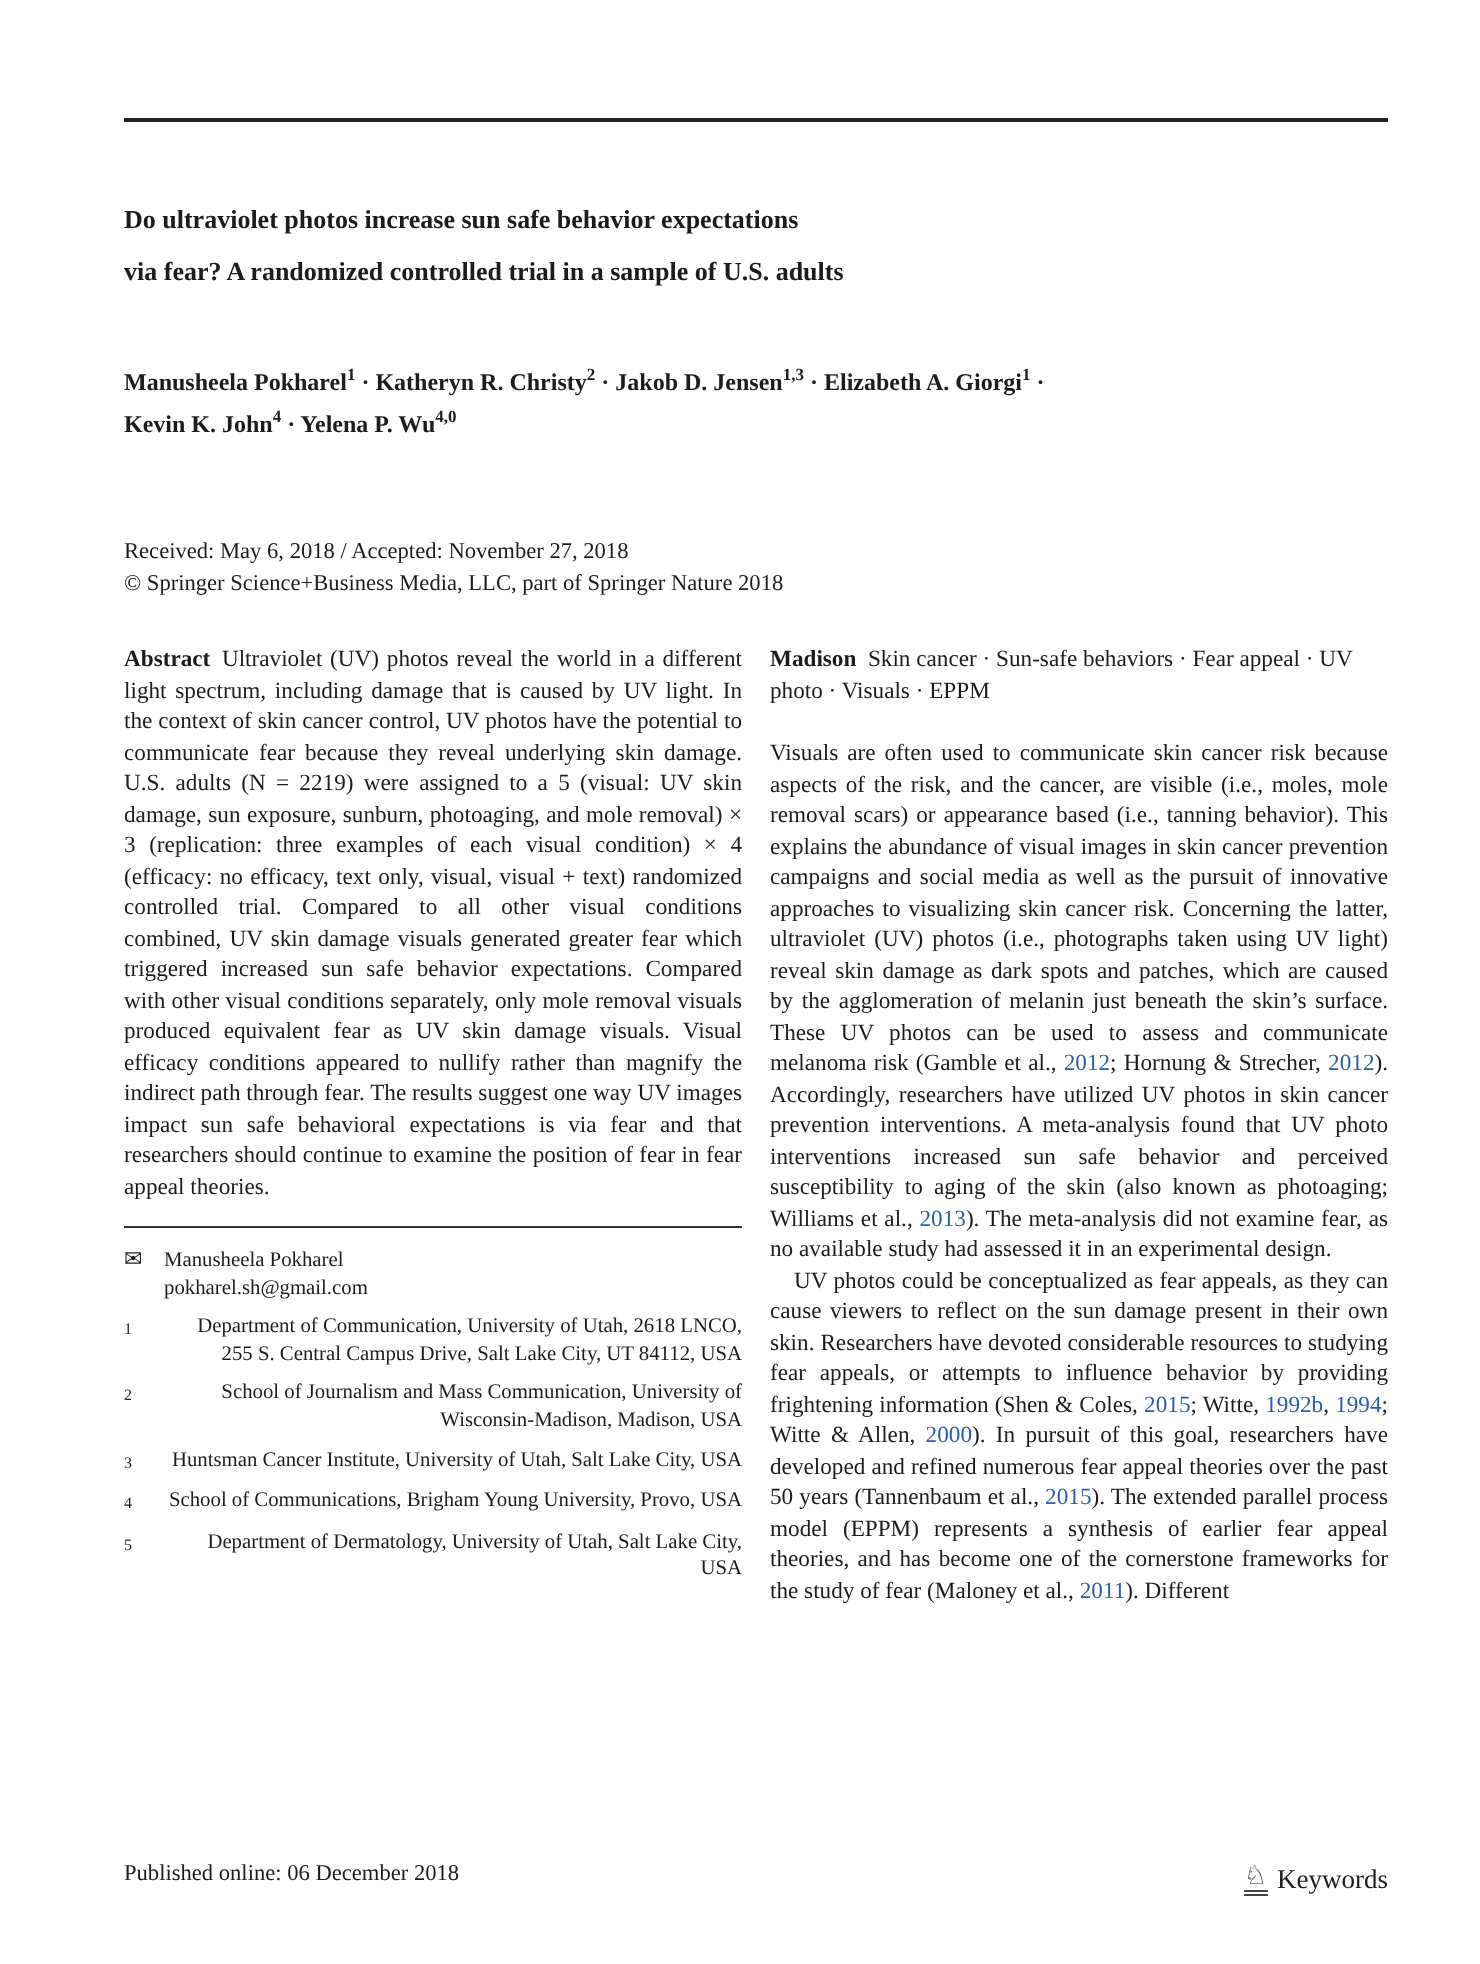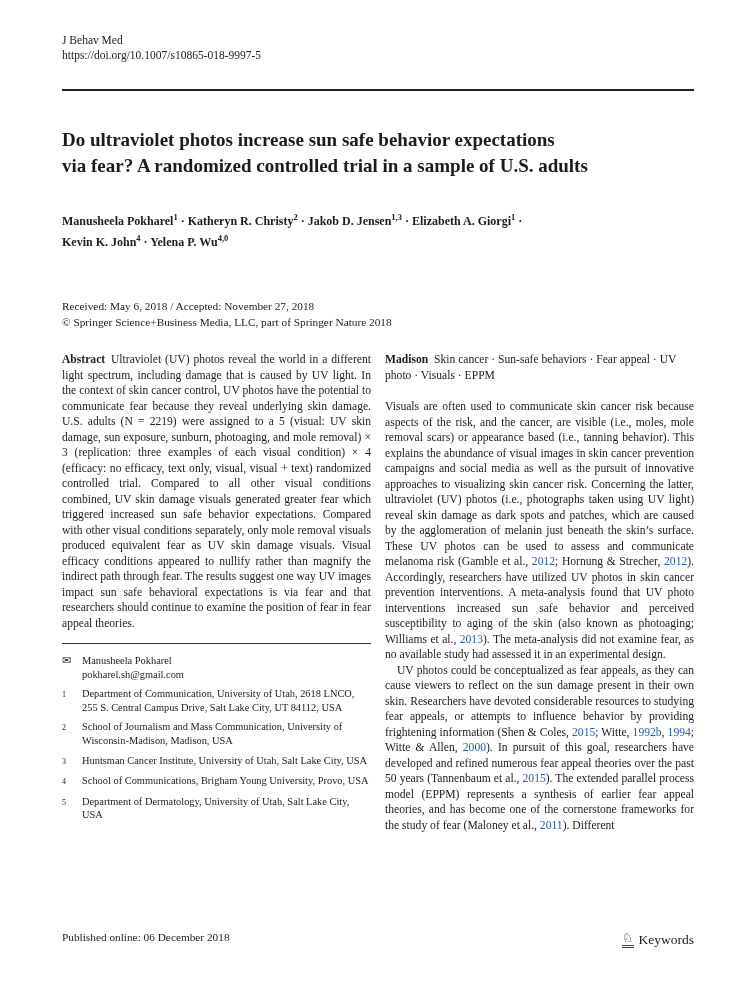--- a/index.html
+++ b/index.html
@@ -16,21 +16,21 @@
   .crossmark { display:flex; align-items:center; gap:7px; margin-top:1px; margin-right:4px; }
   .cm-circle { width:29px; height:29px; border-radius:50%; border:3px solid #3d6db5; position:relative; box-sizing:border-box; background:#fff; flex:0 0 auto; }
   .cm-ribbon { position:absolute; left:7px; top:1px; width:9px; height:18px;
     background:linear-gradient(#d63a2f,#8f1f15);
     clip-path:polygon(0 0,100% 0,100% 100%,50% 76%,0 100%); }
   .cm-text { font-family:"Liberation Sans","DejaVu Sans",sans-serif; font-weight:bold; font-size:13.5px; color:#4d4d4d; }
 
   .rule { border:none; border-top:2.2px solid #222; margin:26px 0 0 0; }
 
   
-  .title { font-size:19px; font-weight:bold; line-height:26px; margin-top:36px; }
+  .title { font-size:13px; font-weight:bold; line-height:26px; margin-top:36px; }
   .authors { font-size:12px; font-weight:bold; line-height:17px; margin-top:30px; }
   .authors sup { font-size:8.5px; }
 
   .dates { margin-top:48px; font-size:11.3px; line-height:15.5px; }
 
   
   .columns { display:flex; gap:14px; margin-top:22px; }
   .col { width:309px; font-size:11.6px; line-height:15.5px; text-align:justify; }
   .lead-label { font-weight:bold; }
   .keywords-para { margin:0 0 16px 0; text-align:left; }
@@ -38,39 +38,35 @@
   .body-para.indent { text-indent:12px; }
   .cite { cursor:pointer; }
 
   
   .fn-rule { border:none; border-top:1.2px solid #333; margin:12px 0 0 0; }
   .fn { font-size:10.4px; line-height:13.6px; text-align:left; }
   .corr { display:flex; margin-top:10px; }
   .env-icon { flex:0 0 20px; font-size:11px; }
   .aff-row { display:flex; margin-top:6px; }
   .aff-num { flex:0 0 20px; font-size:8px; padding-top:1px; }
-  .aff-text { flex:1; }
+  .aff-text { flex:1;text-align:right; }
 
   
   .footer { position:absolute; left:62px; right:46px; bottom:34px;
     display:flex; justify-content:space-between; font-size:11.3px; }
   .springer { display:flex; align-items:center; gap:5px; font-size:13.5px; }
   .sp-knight { display:inline-block; font-size:13px; line-height:1; border-bottom:3px double #444; padding-bottom:1px; }
 </style>
 </head>
 <body>
 
 <div class="page">
   <div class="inner">
 
     <div class="header-row">
-      <div class="journal-info">
-        <div>J Behav Med</div>
-        <div>https://doi.org/10.1007/s10865-018-9997-5</div>
-      </div>
     </div>
 
     <hr class="rule">
 
     <div class="title">
       <span>Do ultraviolet photos increase sun safe behavior expectations</span><br>
       <span>via fear? A randomized controlled trial in a sample of U.S. adults</span>
     </div>
 
     <div class="authors"><span>Manusheela Pokharel<sup>1</sup></span> · <span>Katheryn R. Christy<sup>2</sup></span> · <span>Jakob D. Jensen<sup>1,3</sup></span> · <span>Elizabeth A. Giorgi<sup>1</sup></span> · <br><span>Kevin K. John<sup>4</sup></span> · <span>Yelena P. Wu<sup>4,0</sup></span></div>

